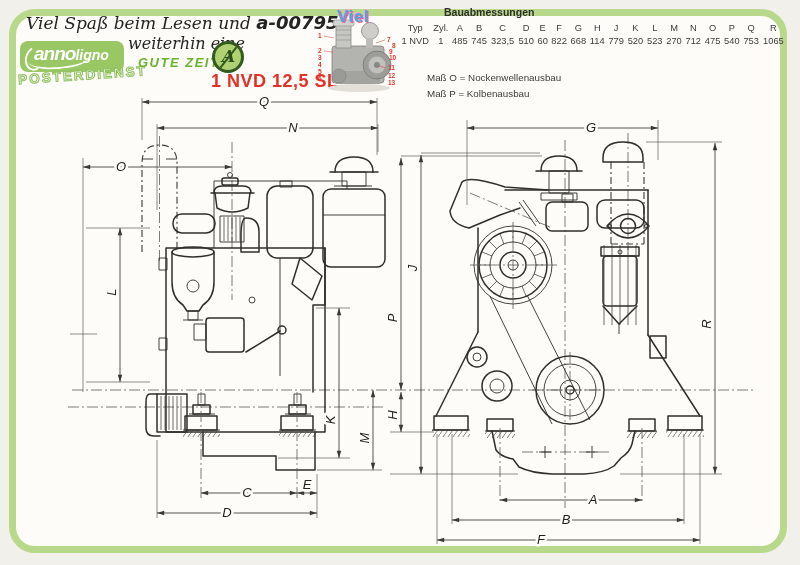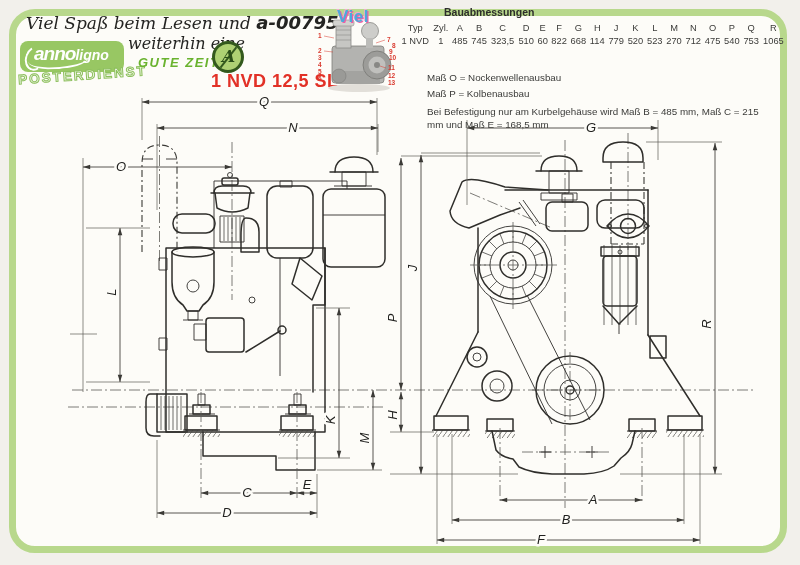--- a/index.html
+++ b/index.html
@@ -205,24 +205,20 @@
           <td>540</td>
           <td>753</td>
           <td>1065</td>
         </tr>
   </tbody>
     </table>
 </div>
 <div class="notes">
   <div>Maß O = Nockenwellenausbau</div>
   <div>Maß P = Kolbenausbau</div>
-  <div class="long">
-    <div>Bei Befestigung nur am Kurbelgehäuse wird Maß B = 485 mm, Maß C = 215</div>
-    <div>mm und Maß E = 168,5 mm</div>
-  </div>
 </div>
 
 <svg class="draw" width="730" height="465" viewBox="40 95 730 465">
   <defs>
     <marker id="ar" markerWidth="10" markerHeight="8" refX="8.5" refY="3" orient="auto-start-reverse">
       <path d="M0.5,0.5 L8.5,3 L0.5,5.5 Z" fill="#3b3a36"></path>
     </marker>
     <pattern id="hatch" patternUnits="userSpaceOnUse" width="5" height="7">
       <line x1="0" y1="7" x2="5" y2="0" stroke="#4a4946" stroke-width="0.7"></line>
     </pattern>

